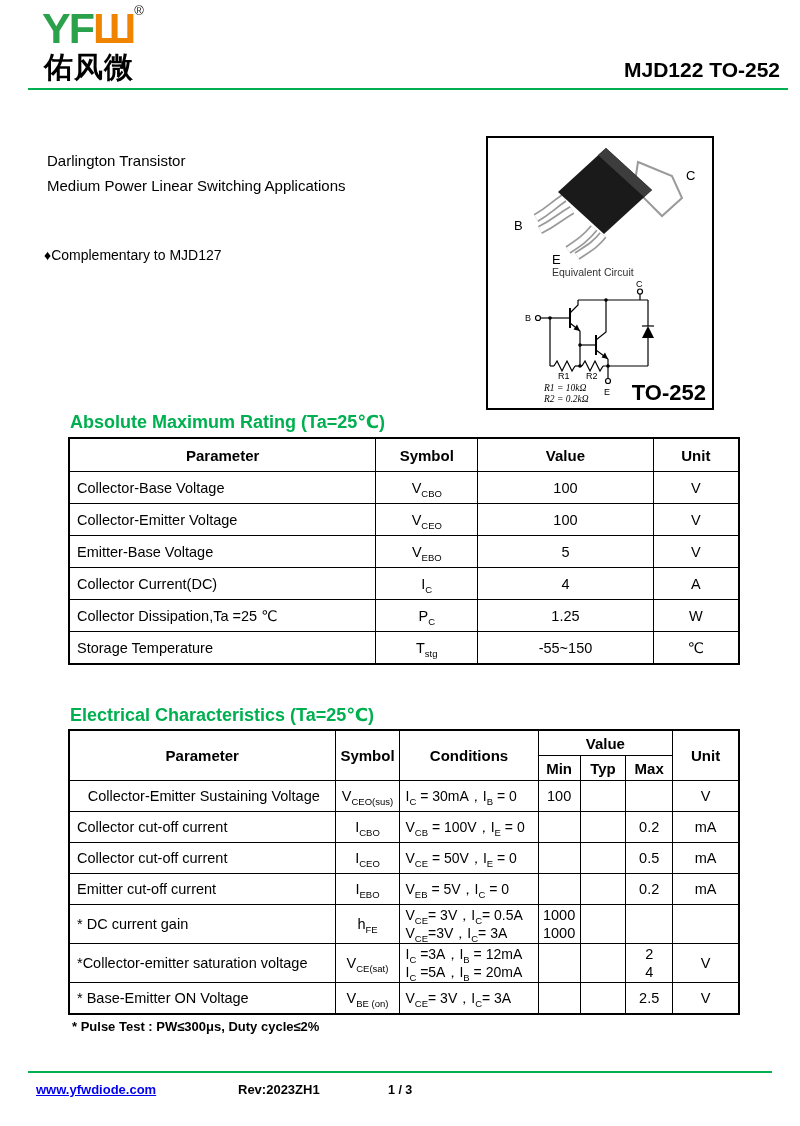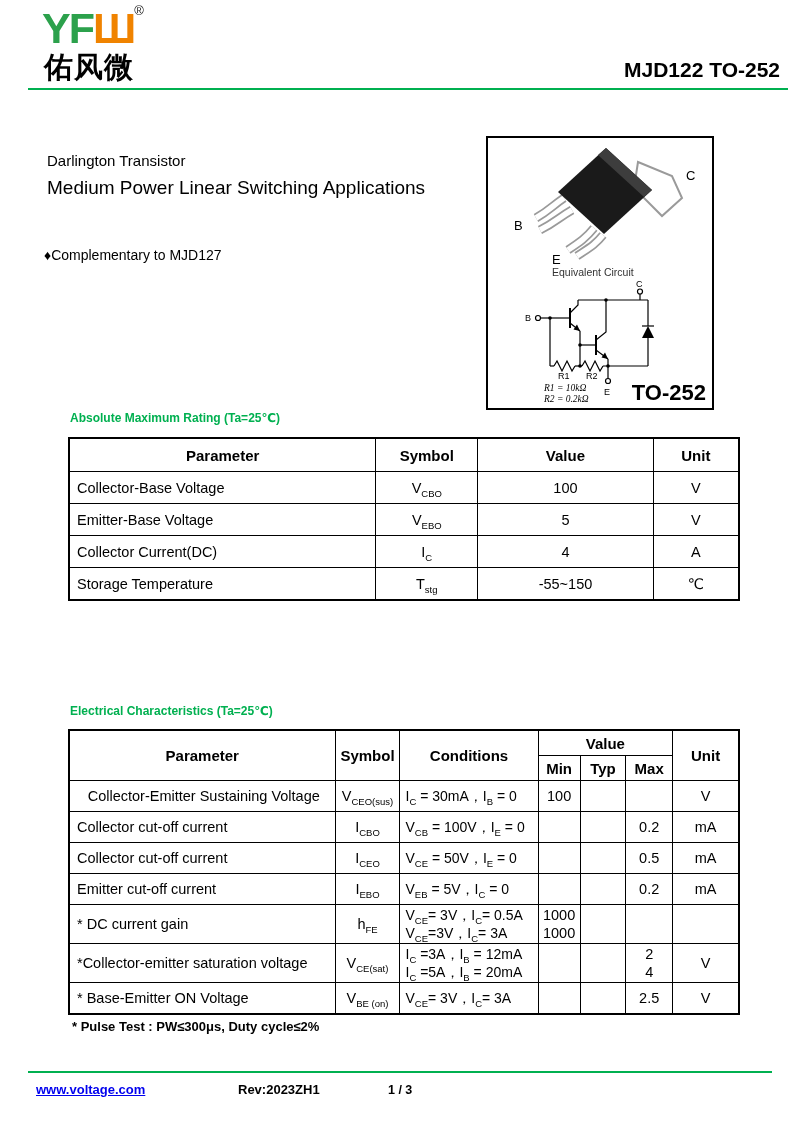--- a/index.html
+++ b/index.html
@@ -9,32 +9,32 @@
   
   .logo-en{position:absolute;left:42px;top:4px;font-size:43px;font-weight:bold;line-height:1;letter-spacing:-2px;}
   .logo-green{color:#2ca14c;}
   .logo-orange{color:#f08300;}
   .logo-reg{font-size:13px;vertical-align:28px;letter-spacing:0;font-weight:normal;color:#222;}
   .logo-cn{position:absolute;left:44px;top:48px;font-size:29px;font-weight:bold;letter-spacing:1px;}
   .doc-title{position:absolute;right:20px;top:58px;font-size:21px;font-weight:bold;text-align:center;}
   .rule-top{position:absolute;left:28px;top:88px;width:760px;height:2px;background:#00b050;}
   .subtitle{position:absolute;left:45px;top:101px;font-size:15px;font-weight:bold;}
   .desc-1{position:absolute;left:47px;top:152px;font-size:15px;}
-  .desc-2{position:absolute;left:47px;top:177px;font-size:19px;}
+  .desc-2{position:absolute;left:47px;top:177px;font-size:15px;}
   .feature{position:absolute;left:44px;top:247px;font-size:14px;}
 
   
   .pkg-box{position:absolute;left:486px;top:136px;width:224px;height:270px;border:2px solid #000;}
   .pkg-svg{position:absolute;left:2px;top:2px;}
   .eq-label{position:absolute;left:64px;top:128px;font-size:10.5px;color:#333;}
   .circuit-svg{position:absolute;left:34px;top:140px;}
   .to252{position:absolute;right:6px;bottom:2px;font-size:22px;font-weight:bold;}
 
   
-  .section-heading{position:absolute;font-size:12px;font-weight:bold;color:#00b050;}
+  .section-heading{position:absolute;font-size:18px;font-weight:bold;color:#00b050;}
   #sec1{left:70px;top:411px;}
   #sec2{left:70px;top:704px;}
 
   
   table{border-collapse:collapse;table-layout:fixed;border:2px solid #000;background:#fff;}
   th,td{border:1px solid #000;text-align:center;padding:1px 4px;overflow:hidden;}
   th{font-size:15px;font-weight:bold;}
   td{font-size:14.5px;}
   sub{font-size:9.5px;line-height:0;}
   #t1{position:absolute;left:68px;top:437px;width:672px;}
@@ -163,30 +163,42 @@
       </tr>
     </thead>
     <tbody>
         <tr>
           <td class="pl">Collector-Base Voltage</td>
           <td>V<sub>CBO</sub></td>
           <td>100</td>
           <td>V</td>
         </tr>
         <tr>
+          <td class="pl">Collector-Emitter Voltage</td>
+          <td>V<sub>CEO</sub></td>
+          <td>100</td>
+          <td>V</td>
+        </tr>
+        <tr>
           <td class="pl">Emitter-Base Voltage</td>
           <td>V<sub>EBO</sub></td>
           <td>5</td>
           <td>V</td>
         </tr>
         <tr>
           <td class="pl">Collector Current(DC)</td>
           <td>I<sub>C</sub></td>
           <td>4</td>
           <td>A</td>
+        </tr>
+        <tr>
+          <td class="pl">Collector Dissipation,Ta =25 ℃</td>
+          <td>P<sub>C</sub></td>
+          <td>1.25</td>
+          <td>W</td>
         </tr>
         <tr>
           <td class="pl">Storage Temperature</td>
           <td>T<sub>stg</sub></td>
           <td>-55~150</td>
           <td>℃</td>
         </tr>
       </tbody>
   </table>
 
@@ -338,17 +350,17 @@
             </div>
           </td>
           <td>V</td>
         </tr>
       </tbody>
   </table>
 
   <div class="footnote">* Pulse Test : PW≤300μs, Duty cycle≤2%</div>
 
   <div class="rule-bottom"></div>
-  <a class="f-url">www.voltage.com</a>
+  <a class="f-url">www.yfwdiode.com</a>
   <div class="f-rev">Rev:2023ZH1</div>
   <div class="f-page">1 / 3</div>
 
 </div>
 
 </body></html>

